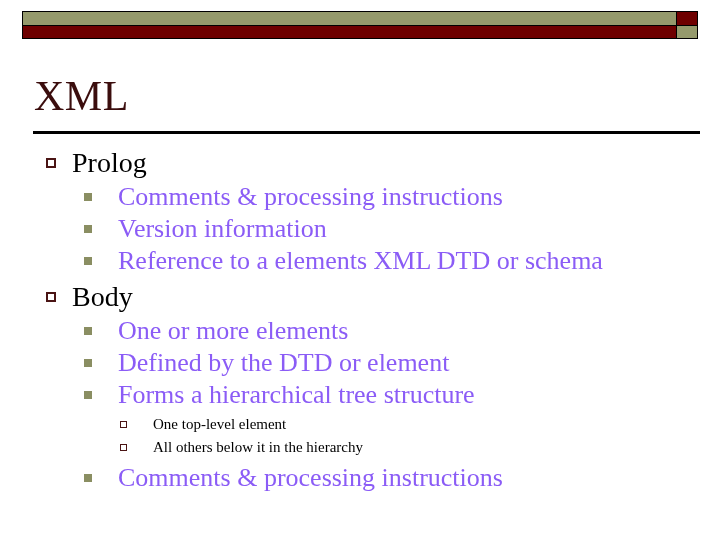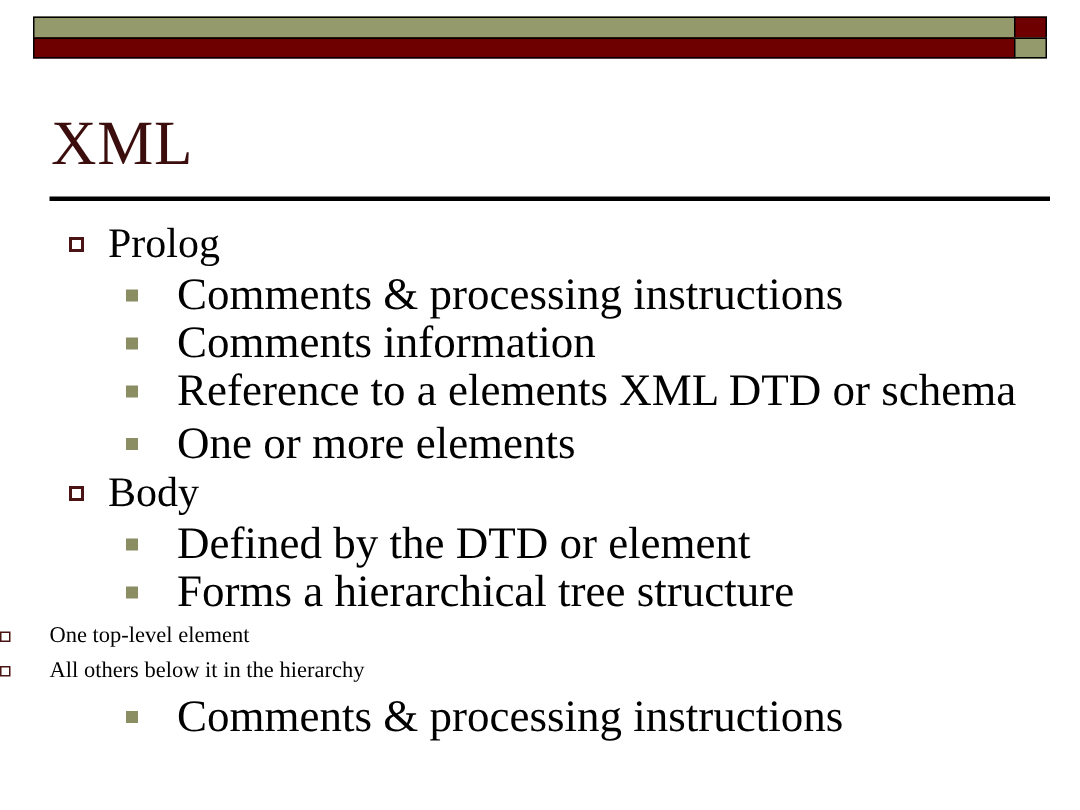--- a/index.html
+++ b/index.html
@@ -130,28 +130,29 @@
     align-items: center;
     height: 32px;
   }
   .bullet-sq-filled {
     width: 8px;
     height: 8px;
     background: #8A8E62;
     display: block;
   }
   .lvl2 .row-text {
-    font-size: 30px;
+    font-size: 26px;
     line-height: 32px;
-    color: #000000;
+    color: #8b5cf6;
     font-family: Liberation Serif, serif;
   }
 
   
   .lvl3 {
+    padding-left: 120px;
   }
   .lvl3 .bullet-box {
     width: 33px;
     flex: 0 0 33px;
     display: flex;
     align-items: center;
     height: 23px;
   }
   .bullet-sq-hollow-3 {
     width: 7px;
@@ -194,43 +195,43 @@
   <div class="row lvl2">
     <span class="bullet-box">
         <span class="bullet-sq-filled"></span>
       </span>
     <span class="row-text">Comments &amp; processing instructions</span>
   </div>
   <div class="row lvl2">
     <span class="bullet-box">
         <span class="bullet-sq-filled"></span>
       </span>
-    <span class="row-text">Comments information</span>
+    <span class="row-text">Version information</span>
   </div>
   <div class="row lvl2">
     <span class="bullet-box">
         <span class="bullet-sq-filled"></span>
       </span>
     <span class="row-text">Reference to a elements XML DTD or schema</span>
   </div>
 
   <div class="group-gap"></div>
 
+  <div class="row lvl1">
+    <span class="bullet-box">
+        <span class="bullet-sq-hollow-1"></span>
+      </span>
+    <span class="row-text">Body</span>
+  </div>
   <div class="row lvl2">
     <span class="bullet-box">
         <span class="bullet-sq-filled"></span>
       </span>
     <span class="row-text">One or more elements</span>
   </div>
-  <div class="row lvl1">
-    <span class="bullet-box">
-        <span class="bullet-sq-hollow-1"></span>
-      </span>
-    <span class="row-text">Body</span>
-  </div>
   <div class="row lvl2">
     <span class="bullet-box">
         <span class="bullet-sq-filled"></span>
       </span>
     <span class="row-text">Defined by the DTD or element</span>
   </div>
   <div class="row lvl2">
     <span class="bullet-box">
         <span class="bullet-sq-filled"></span>
       </span>

